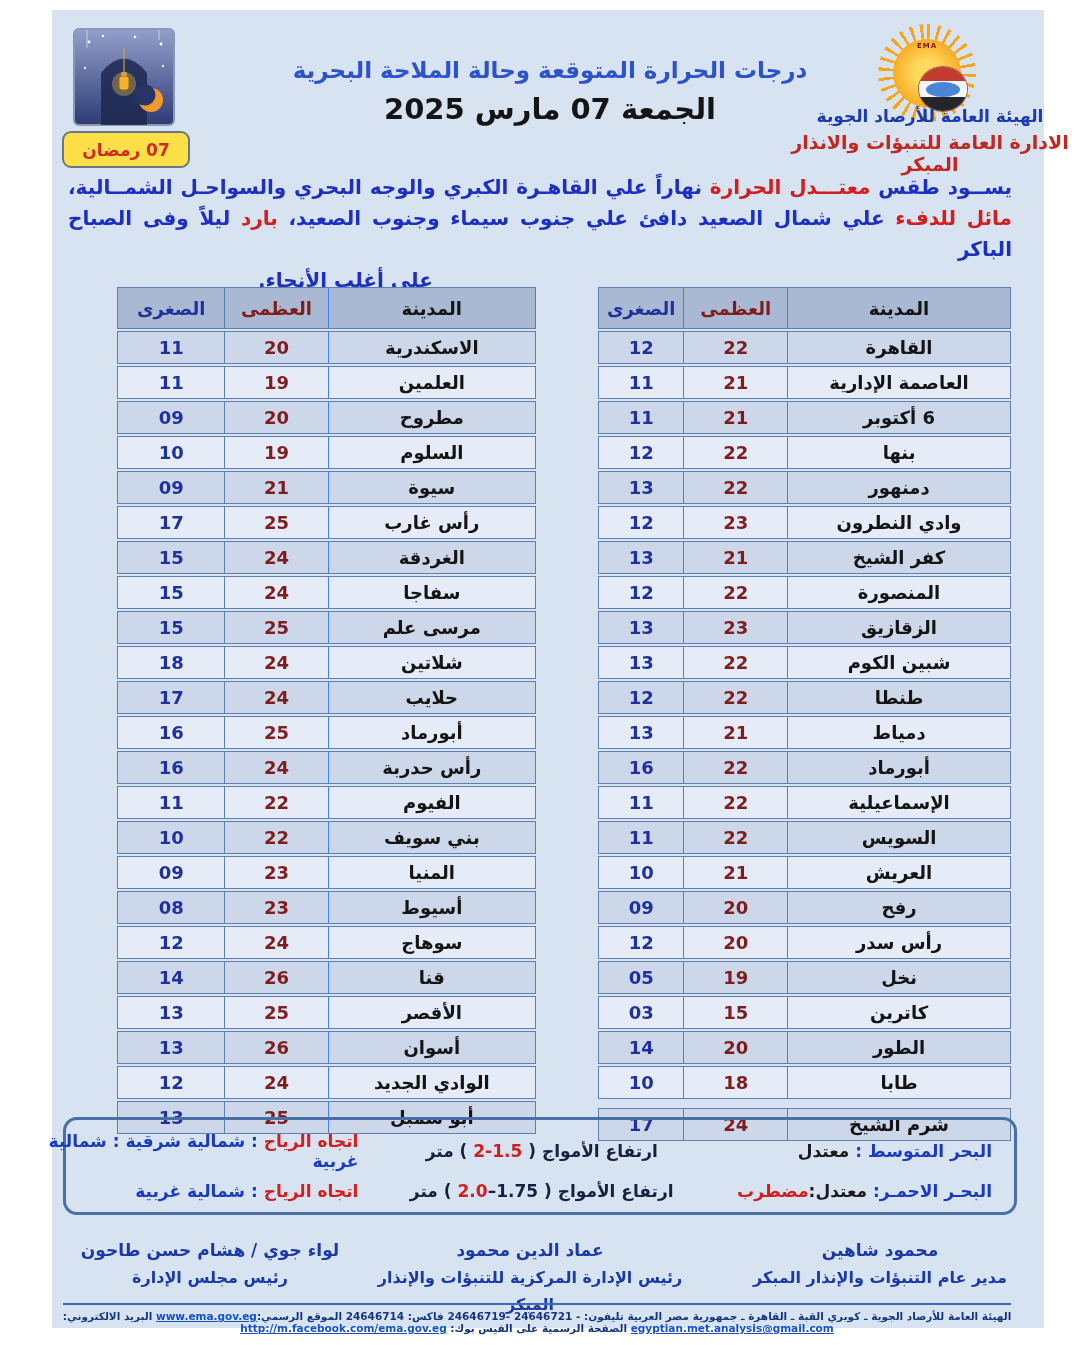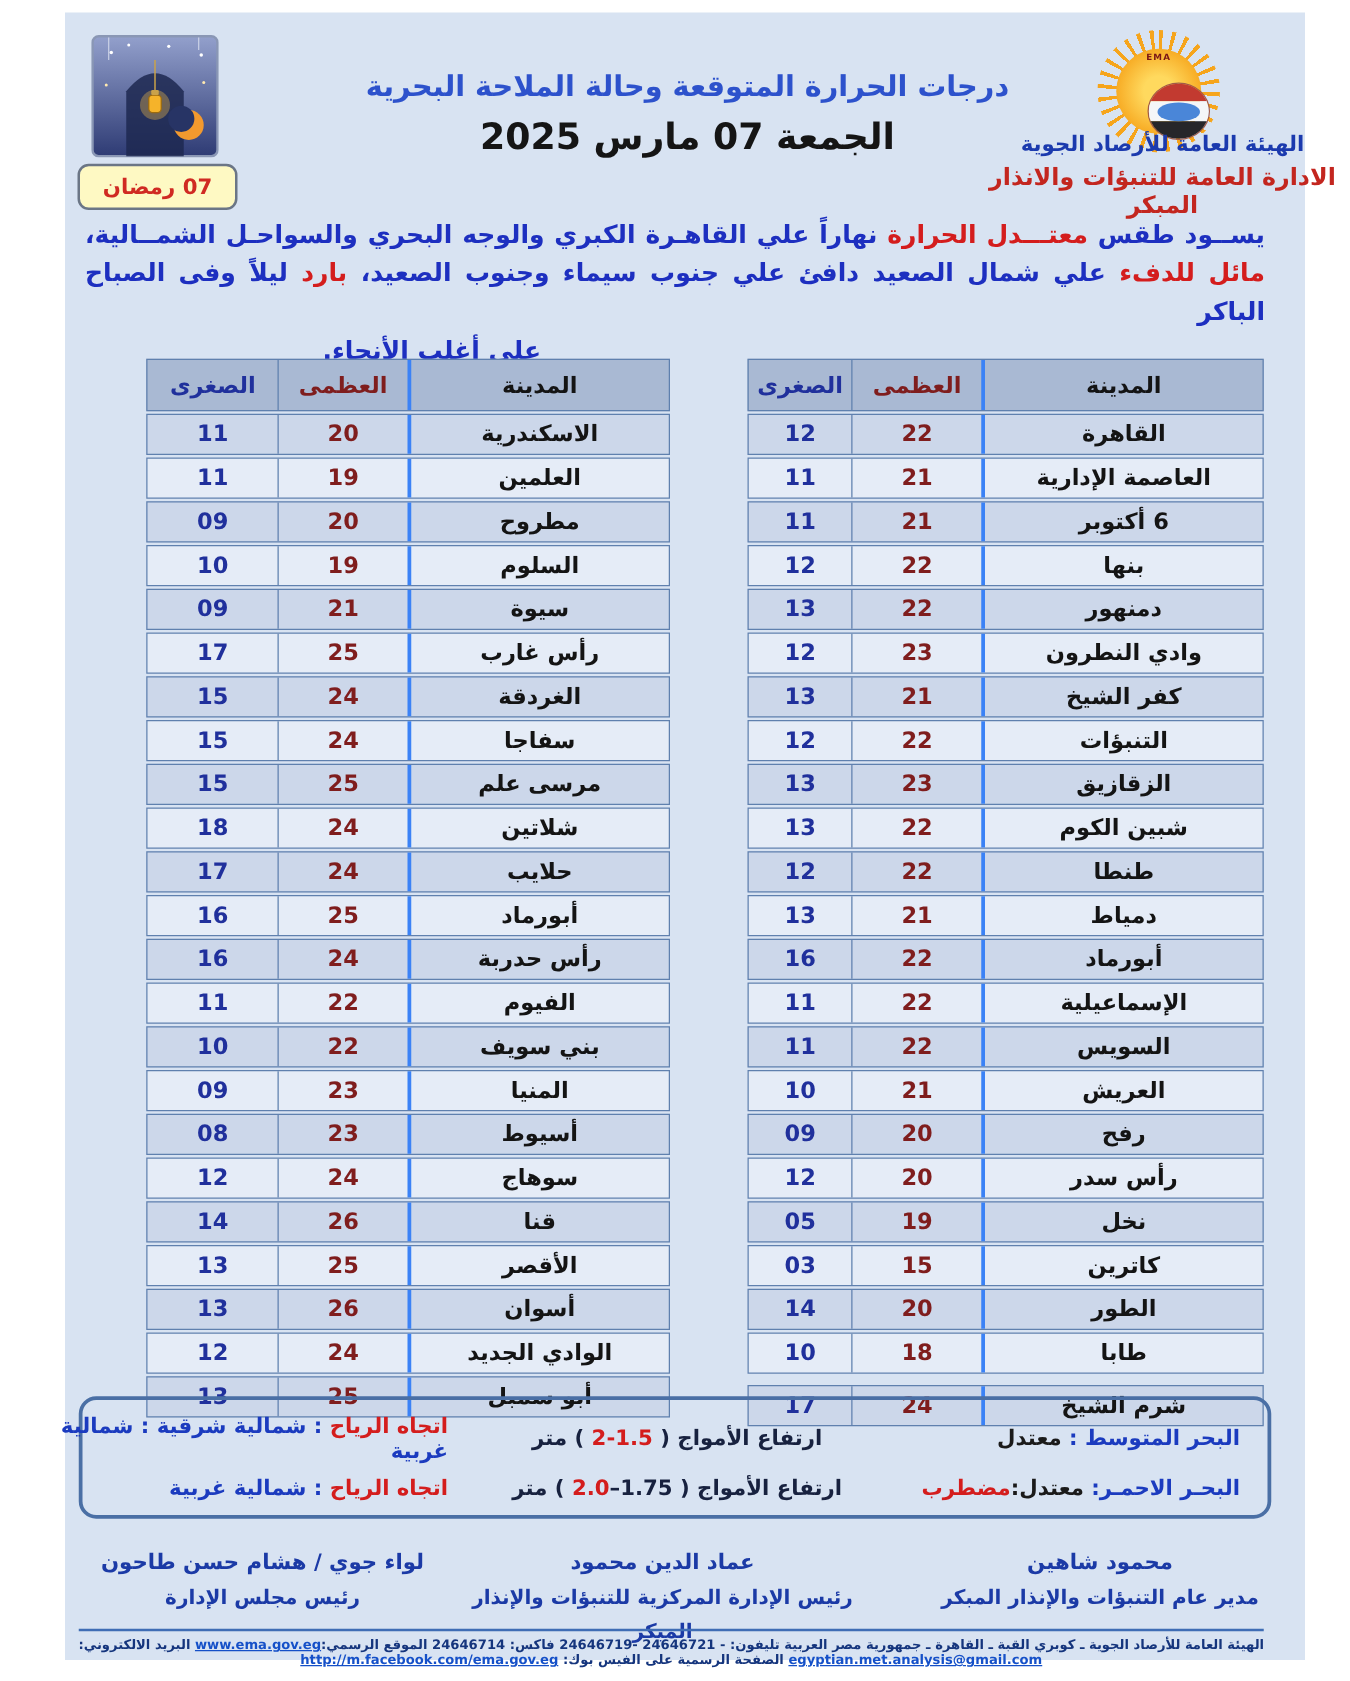--- a/index.html
+++ b/index.html
@@ -3,21 +3,21 @@
 <meta charset="utf-8">
 <style>
   html,body{margin:0;padding:0;background:#ffffff;}
   .page{position:relative;width:1080px;height:1345px;background:#ffffff;overflow:hidden;
         font-family:"DejaVu Sans",sans-serif;}
   .panel{position:absolute;left:52px;top:10px;width:992px;height:1318px;background:#d8e3f2;}
 
   
   .ramadan-art{position:absolute;left:73px;top:28px;width:102px;height:98px;}
   .badge{position:absolute;left:62px;top:131px;width:124px;height:33px;border:2px solid #6b7686;
-         border-radius:9px;background:#fef9c3;color:#d02a22;font-weight:bold;font-size:17px;
+         border-radius:9px;background:#fde047;color:#d02a22;font-weight:bold;font-size:17px;
          display:flex;align-items:center;justify-content:center;direction:rtl;}
   .title{position:absolute;left:240px;top:57px;width:620px;text-align:center;color:#2d52cc;
          font-weight:bold;font-size:23px;direction:rtl;}
   .dateline{position:absolute;left:240px;top:92px;width:620px;text-align:center;color:#151515;
          font-weight:bold;font-size:29px;direction:rtl;}
   .logo{position:absolute;left:878px;top:24px;width:98px;height:98px;}
   .sunrays{position:absolute;left:0;top:0;width:98px;height:98px;border-radius:50%;
          background:repeating-conic-gradient(#f6a51c 0deg 4deg, rgba(0,0,0,0) 4deg 13deg);}
   .suncore{position:absolute;left:15px;top:15px;width:68px;height:68px;border-radius:50%;
          background:radial-gradient(circle,#ffd95e 25%,#f6a51c 78%);}
@@ -47,21 +47,21 @@
   .t1{left:598px;top:287px;width:413px;}
   .t2{left:117px;top:287px;width:419px;}
   .t-head{display:flex;height:40px;background:#a9b9d3;border:1px solid #5f80ae;margin-bottom:2px;
          color:#14257d;font-size:20px;font-weight:bold;}
   .t-row{display:flex;height:31px;margin-bottom:2px;background:#e5ecf7;border:1px solid #5f80ae;}
   .t-body .t-row:nth-child(odd){background:#ccd7ea;}
   .t1 .t-body .t-row:last-child{margin-top:9px;}
   .cell{display:flex;align-items:center;justify-content:center;font-weight:bold;}
   .t1 .c-city{flex:0 0 54%;} .t1 .c-max{flex:0 0 25%;} .t1 .c-min{flex:1;}
   .t2 .c-city{flex:0 0 49.5%;} .t2 .c-max{flex:0 0 24.5%;} .t2 .c-min{flex:1;}
-  .c-city{border-left:3px solid #3b82f6;color:#141414;font-size:18px;}
+  .c-city{border-left:1px solid #3b82f6;color:#141414;font-size:18px;}
   .c-max{border-left:1px solid #5f80ae;color:#7f1d1d;font-size:18px;}
   .c-min{color:#20309c;font-size:18px;}
 
   
   .marine{position:absolute;left:63px;top:1117px;width:948px;height:92px;border:3px solid #4a6fa5;
          border-radius:14px;direction:rtl;display:flex;flex-direction:column;justify-content:space-evenly;
          font-weight:bold;font-size:17px;}
   .m-row{display:flex;align-items:center;}
   .m-sea{flex:0 0 29%;padding-right:22px;}
   .m-waves{flex:0 0 37%;text-align:center;color:#17213f;}
@@ -179,21 +179,21 @@
           <div class="cell c-city">وادي النطرون</div>
           <div class="cell c-max">23</div>
           <div class="cell c-min">12</div>
         </div>
         <div class="t-row">
           <div class="cell c-city">كفر الشيخ</div>
           <div class="cell c-max">21</div>
           <div class="cell c-min">13</div>
         </div>
         <div class="t-row">
-          <div class="cell c-city">التنبؤات</div>
+          <div class="cell c-city">المنصورة</div>
           <div class="cell c-max">22</div>
           <div class="cell c-min">12</div>
         </div>
         <div class="t-row">
           <div class="cell c-city">الزقازيق</div>
           <div class="cell c-max">23</div>
           <div class="cell c-min">13</div>
         </div>
         <div class="t-row">
           <div class="cell c-city">شبين الكوم</div>

